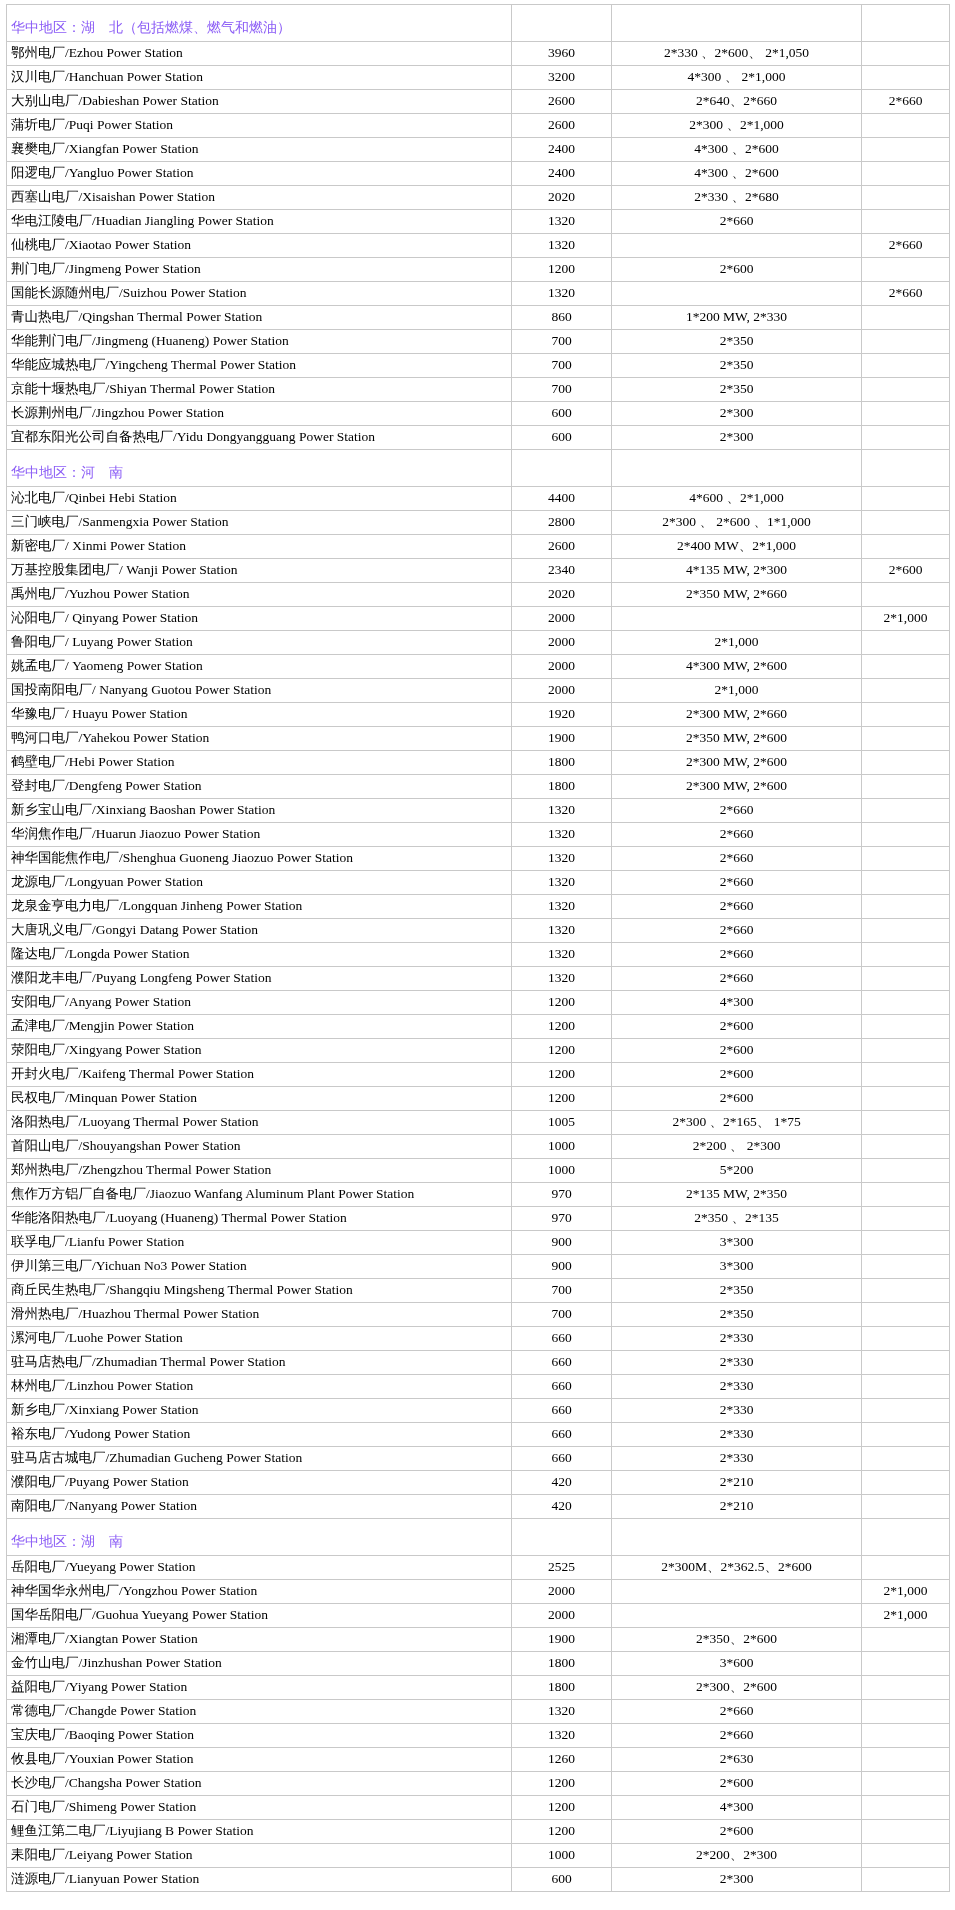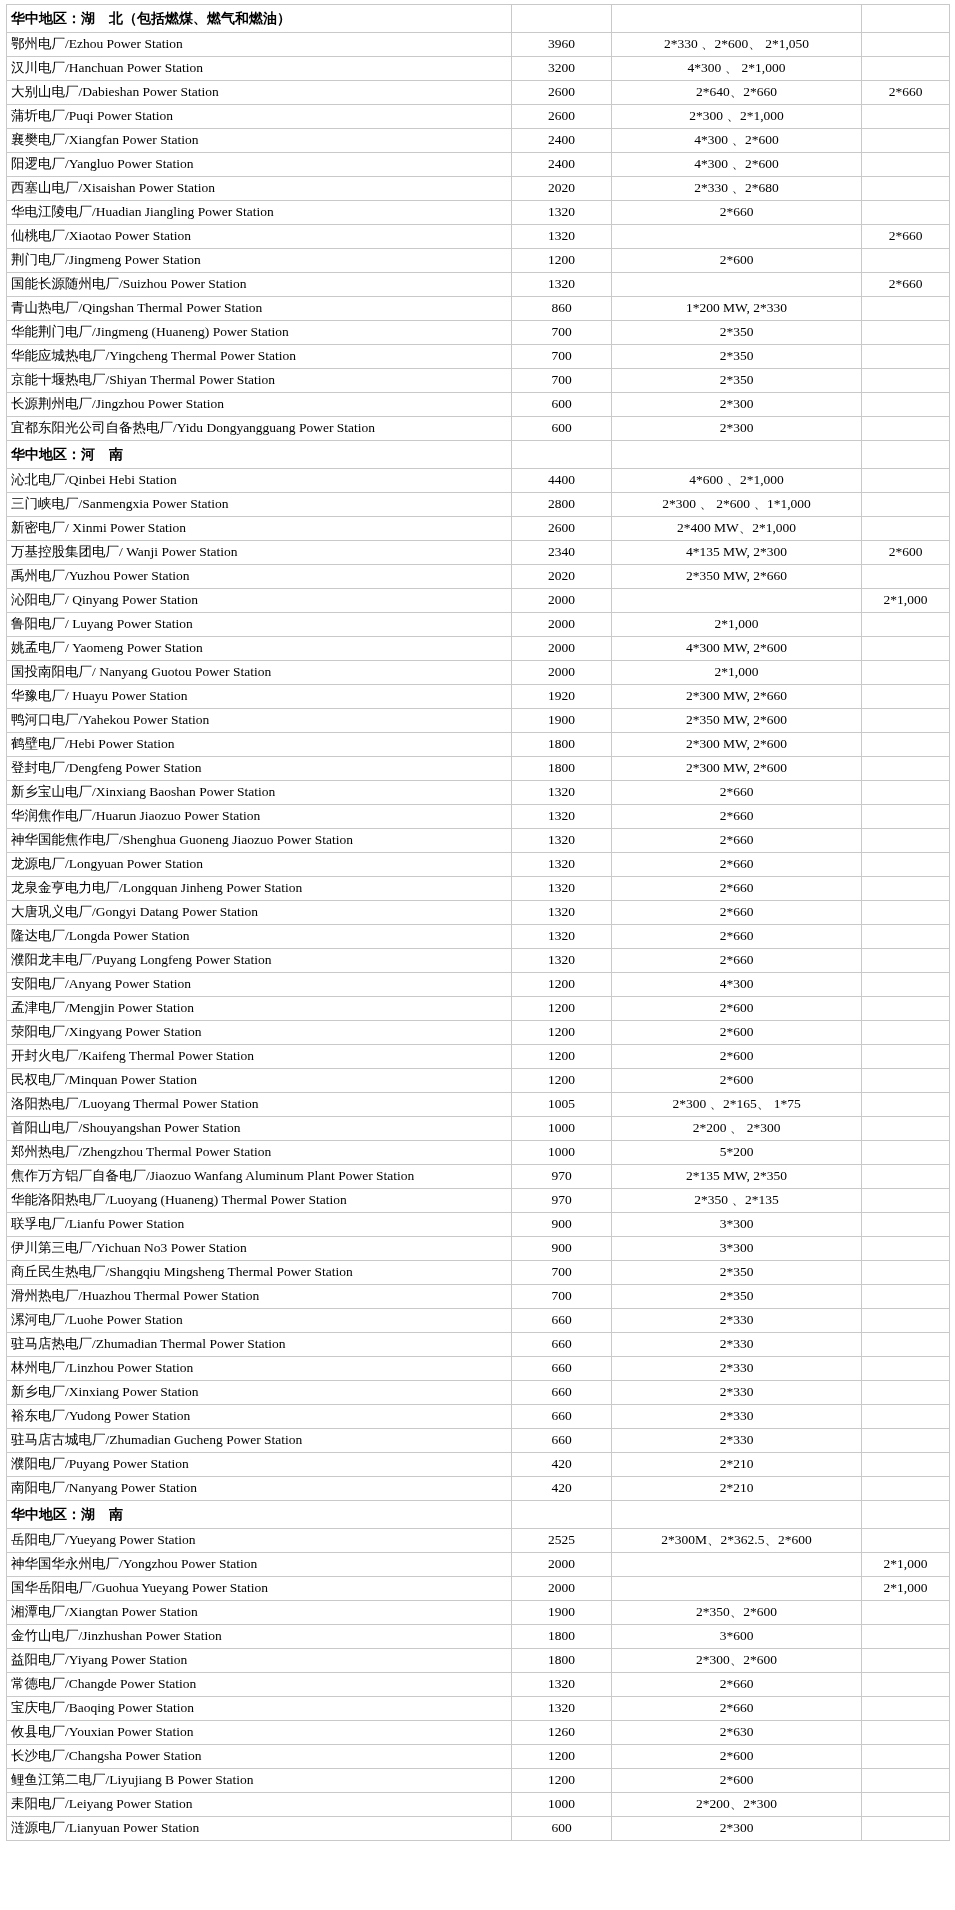--- a/index.html
+++ b/index.html
@@ -30,24 +30,24 @@
   td {
     border: 1px solid #c9c9c9;
     font-size: 13.5px;
     line-height: 1.25;
     padding: 2px 4px 3px 4px;
     vertical-align: middle;
     height: 18px;
   }
   tr.region td {
     border: 1px solid #c9c9c9;
-    color: #000000;
-    font-weight: bold;
+    color: #8b5cf6;
+    font-weight: normal;
     font-size: 14px;
-    padding: 5px 4px 4px 4px;
+    padding: 14px 4px 4px 4px;
   }
   td.name {
     text-align: left;
     white-space: normal;
   }
   td.cap, td.units, td.extra {
     text-align: center;
   }
 </style>
 </head>
@@ -494,20 +494,26 @@
           <td class="units">2*630</td>
           <td class="extra"></td>
         </tr>
         <tr>
           <td class="name">长沙电厂/Changsha Power Station</td>
           <td class="cap">1200</td>
           <td class="units">2*600</td>
           <td class="extra"></td>
         </tr>
         <tr>
+          <td class="name">石门电厂/Shimeng Power Station</td>
+          <td class="cap">1200</td>
+          <td class="units">4*300</td>
+          <td class="extra"></td>
+        </tr>
+        <tr>
           <td class="name">鲤鱼江第二电厂/Liyujiang B Power Station</td>
           <td class="cap">1200</td>
           <td class="units">2*600</td>
           <td class="extra"></td>
         </tr>
         <tr>
           <td class="name">耒阳电厂/Leiyang Power Station</td>
           <td class="cap">1000</td>
           <td class="units">2*200、2*300</td>
           <td class="extra"></td>

